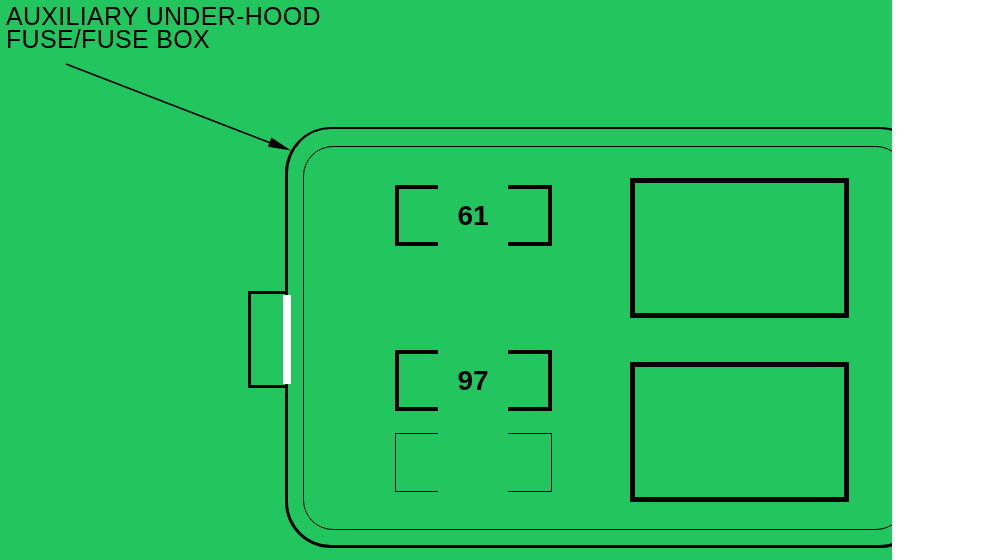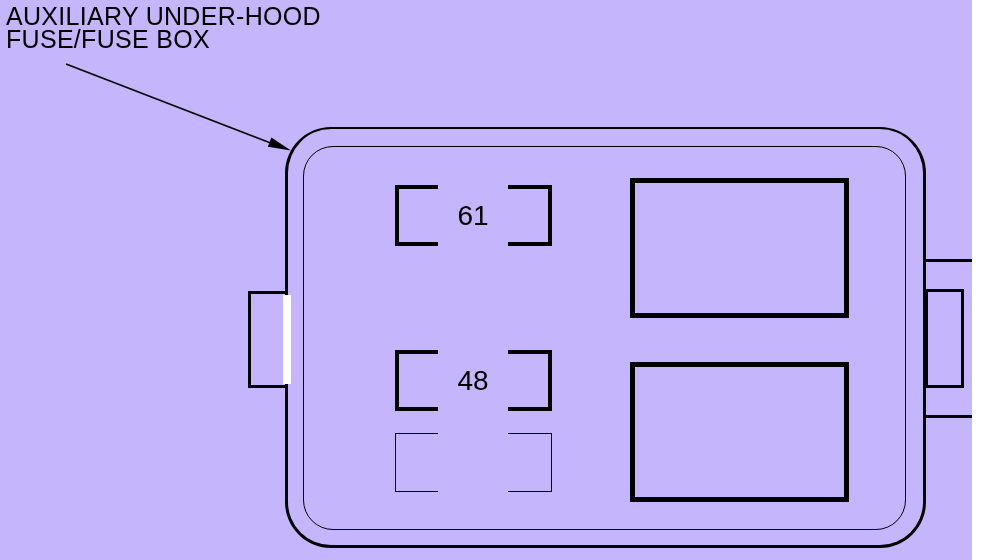--- a/index.html
+++ b/index.html
@@ -2,23 +2,23 @@
 <html><head>
 <meta charset="utf-8">
 <style>
   html, body {
     margin: 0;
     padding: 0;
     background: #ffffff;
   }
   .stage {
     position: relative;
-    width: 972px;
+    width: 892px;
     height: 560px;
-    background: #c4b5fd;
+    background: #22c55e;
     overflow: hidden;
     font-family: "Liberation Sans", sans-serif;
     color: #000000;
   }
   .stage * { box-sizing: border-box; }
 
   
   .title {
     position: absolute;
     left: 6px;
@@ -131,20 +131,21 @@
   .row-4 .bk { border-width: 1.5px; }
   .fuse-num {
     position: absolute;
     left: 43px;
     right: 44px;
     top: 0;
     height: 100%;
     text-align: center;
     font-size: 28px;
     line-height: 61px;
+    font-weight: bold;
   }
 </style>
 </head>
 <body>
 
 <div class="stage">
 
   <div class="title">
     <div>AUXILIARY UNDER-HOOD</div>
     <div>FUSE/FUSE BOX</div>
@@ -168,21 +169,21 @@
 
   <div class="fuse-row row-1">
     <div class="bk bk-left"></div>
     <div class="fuse-num">61</div>
     <div class="bk bk-right"></div>
   </div>
 
 
   <div class="fuse-row row-3">
     <div class="bk bk-left"></div>
-    <div class="fuse-num">48</div>
+    <div class="fuse-num">97</div>
     <div class="bk bk-right"></div>
   </div>
 
   <div class="fuse-row row-4">
     <div class="bk bk-left"></div>
     <div class="fuse-num"></div>
     <div class="bk bk-right"></div>
   </div>
 
 </div>

